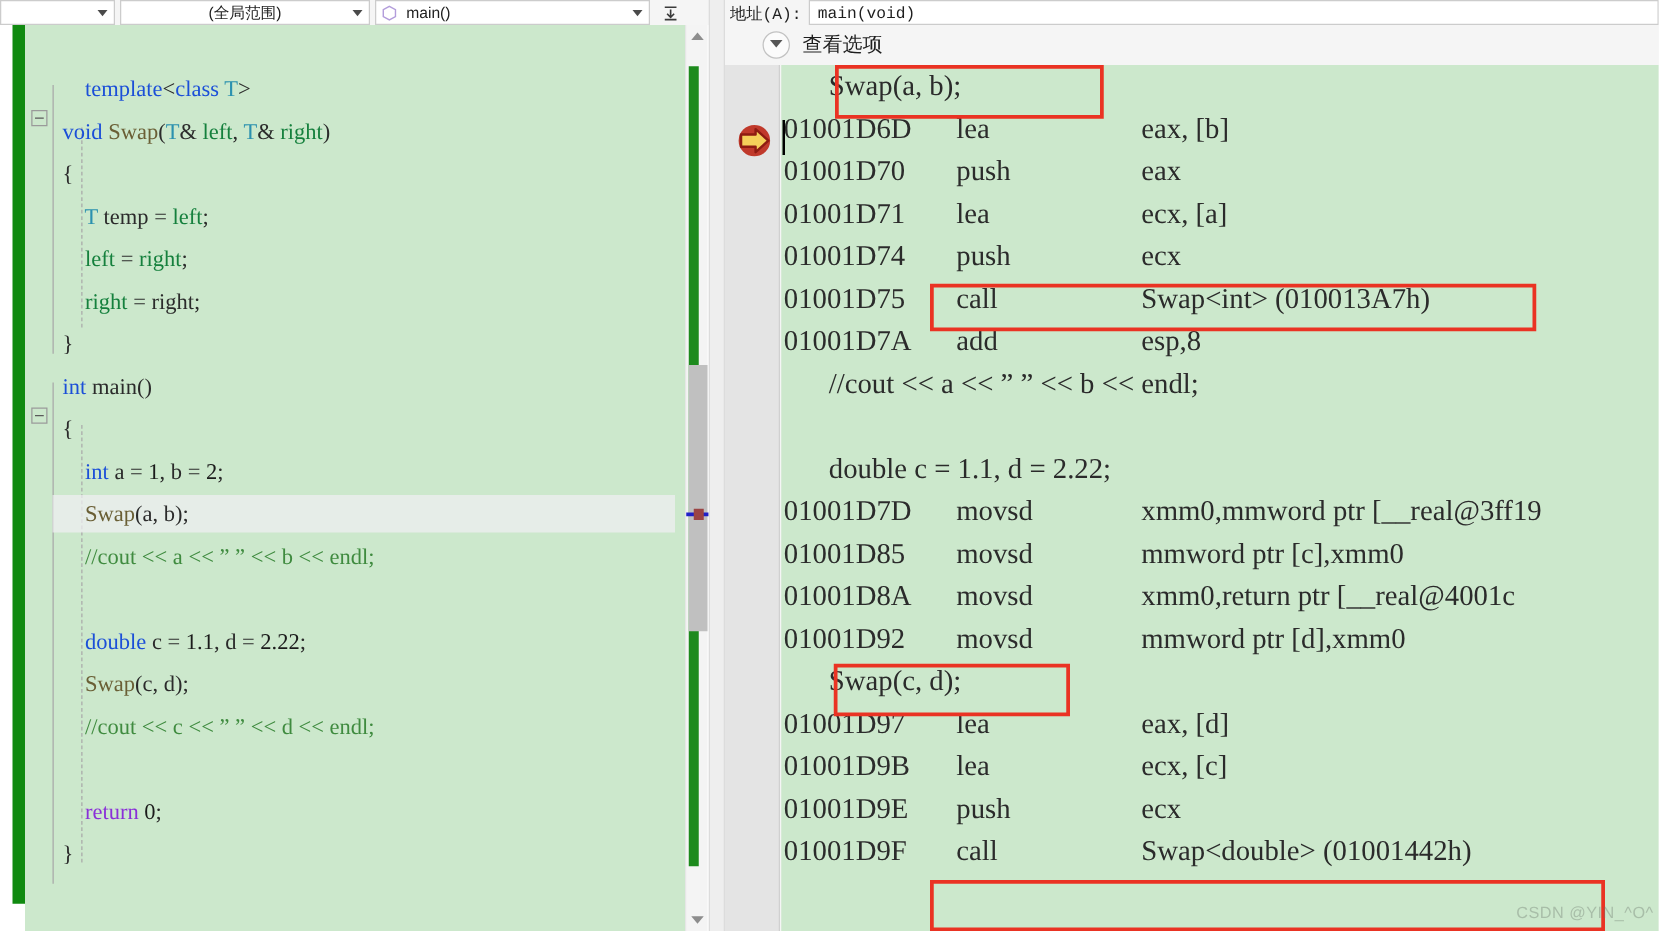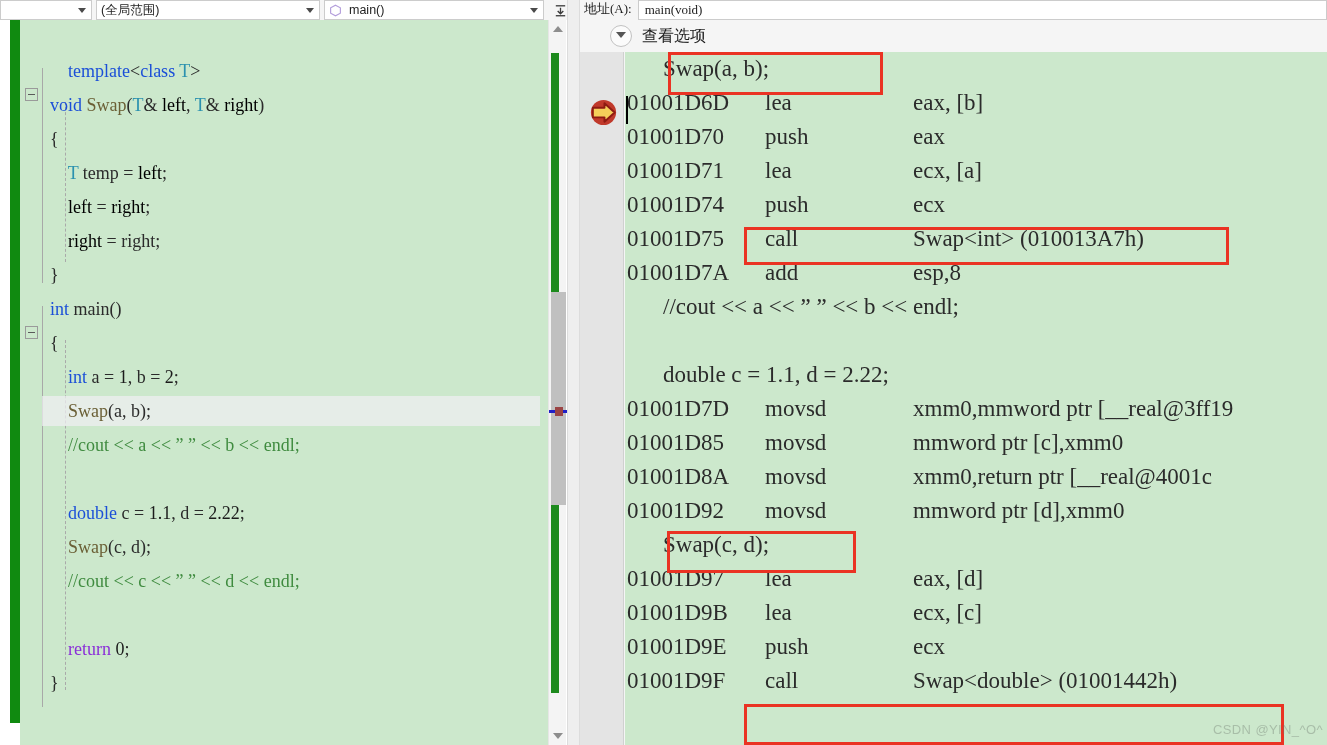--- a/index.html
+++ b/index.html
@@ -33,21 +33,21 @@
     height: 20px;
     display: flex;
     align-items: center;
     position: relative;
     font-family: "Liberation Sans", sans-serif;
     font-size: 12.5px;
     color: #1e1e1e;
     overflow: hidden;
   }
   .nav-combo.c0 { width: 92px; margin-left: 0px; }
-  .nav-combo.c1 { width: 224px; margin-left: 4px; justify-content: flex-start; }
+  .nav-combo.c1 { width: 200px; margin-left: 4px; justify-content: center; }
   .nav-combo.c2 { width: 220px; margin-left: 4px; padding-left: 4px; }
   .combo-caret {
     position: absolute; right: 5px; top: 50%;
     margin-top: -2px;
     width: 0; height: 0;
     border-left: 4px solid transparent;
     border-right: 4px solid transparent;
     border-top: 5px solid #4a4a4a;
   }
   .combo-text { padding: 0 4px; white-space: nowrap; }
@@ -104,21 +104,21 @@
     opacity: .72;
     z-index: 0;
   }
   .code-line > span { position: relative; z-index: 1; }
 
   
   .kw   { color: #1b4fd8; }
   .typ  { color: #2b91af; }
   .fn   { color: #6a5f35; }
   .com  { color: #3f8b3f; }
-  .gry  { color: #000000; }
+  .gry  { color: #15803d; }
   .num  { color: #1b1b1b; }
   .pur  { color: #8a2fd8; }
   .pln  { color: #2b2b2b; }
 
   
   .fold-box {
     position: absolute;
     left: 5px; top: 10px;
     width: 13px; height: 13px;
     border: 1px solid #9a9a9a;
@@ -206,22 +206,22 @@
     left: 580px; top: 0;
     width: 747px; height: 745px;
     background: #f5f5f5;
   }
   .addr-bar {
     position: absolute;
     left: 0; top: 0;
     width: 747px; height: 20px;
     background: #f5f5f5;
     display: flex;
-    align-items: flex-start;
-    font-family: Liberation Serif, serif;
+    align-items: flex-end;
+    font-family: Liberation Mono, monospace;
     font-size: 13px;
     color: #1e1e1e;
   }
   .addr-label { padding-left: 4px; white-space: nowrap; }
   .addr-input {
     margin-left: 6px;
     flex: 1;
     height: 20px;
     background: #ffffff;
     border: 1px solid #cccccc;

